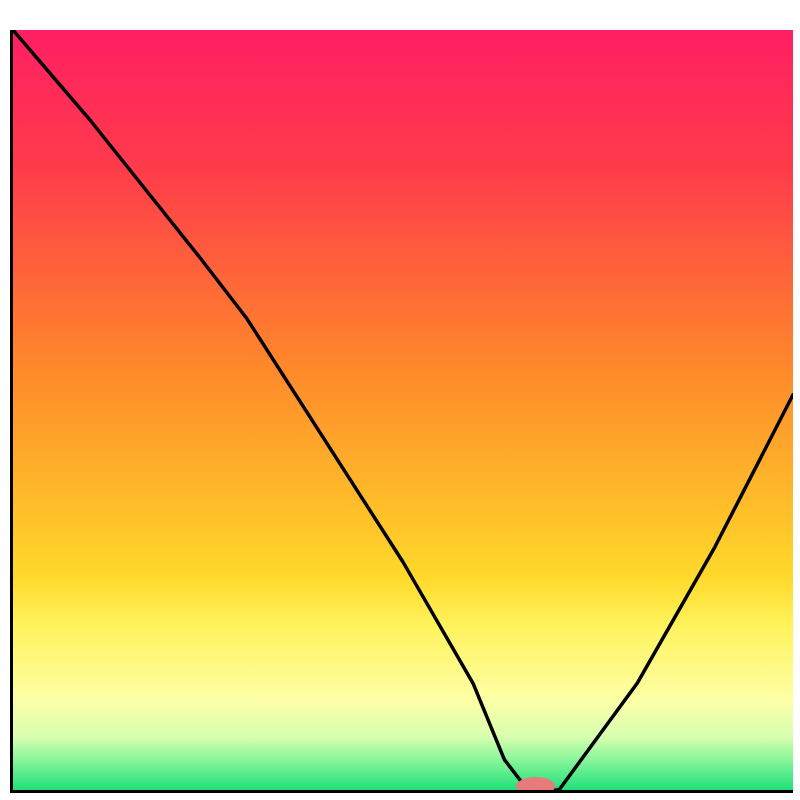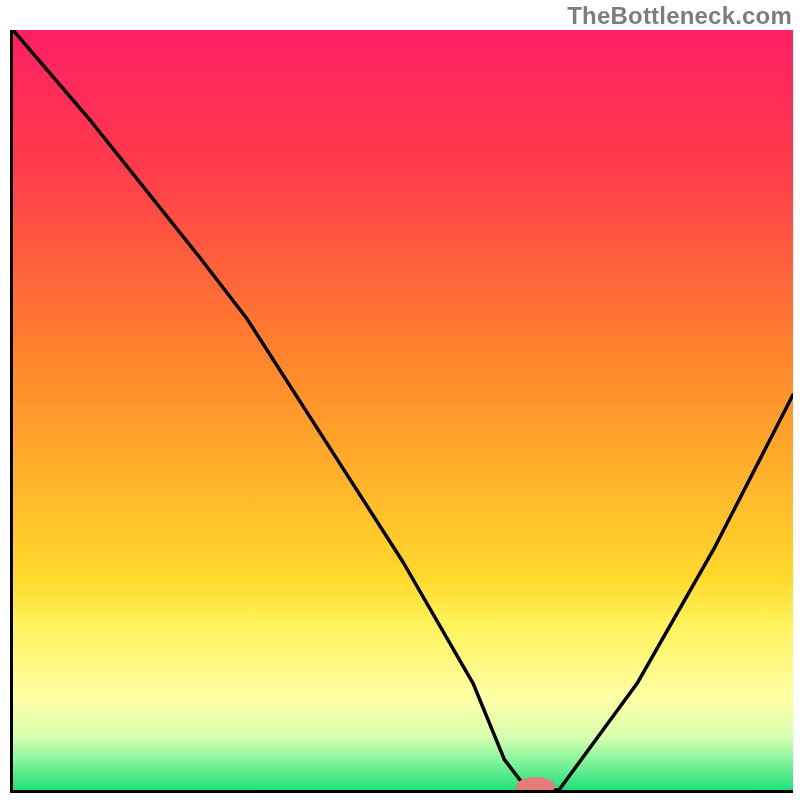--- a/index.html
+++ b/index.html
@@ -60,21 +60,20 @@
     height: 100%;
   }
   .marker {
     fill: var(--marker);
   }
 </style>
 </head>
 <body>
 
 <div class="frame">
-  <div class="watermark">TheBottleneck.com</div>
 
   <div class="plot-area">
 
     <div class="gradient" style="--c0: #ff1f63; --c1: #ff3b4b; --c2: #ff8a2a; --c3: #ffd92a; --c4: #fff25a; --c5: #fdffa5; --c6: #d7ffb0; --c7: #8af59a; --c8: #1fe07a;"></div>
 
     <svg class="curve" viewBox="0 0 100 100" preserveAspectRatio="none">
       <path fill="none" stroke-width="0.45" stroke-linejoin="round" stroke-linecap="round" d="M0.00 0.00 L10.00 12.00 L24.00 30.00 L30.00 38.00 L40.00 54.00 L50.00 70.00 L59.00 86.00 L63.00 96.00 L66.00 100.00 L70.00 100.00 L80.00 86.00 L90.00 68.00 L100.00 48.00" stroke="#000000"></path>
       <ellipse class="marker" cx="67" cy="99.5" rx="2.5" ry="1.2" style="--marker: #e77a7a;"></ellipse>
     </svg>
   </div>

